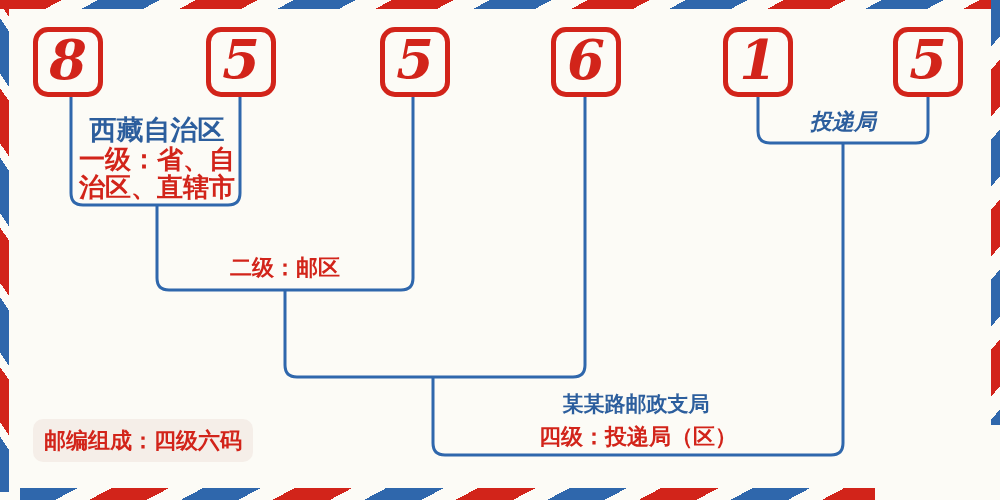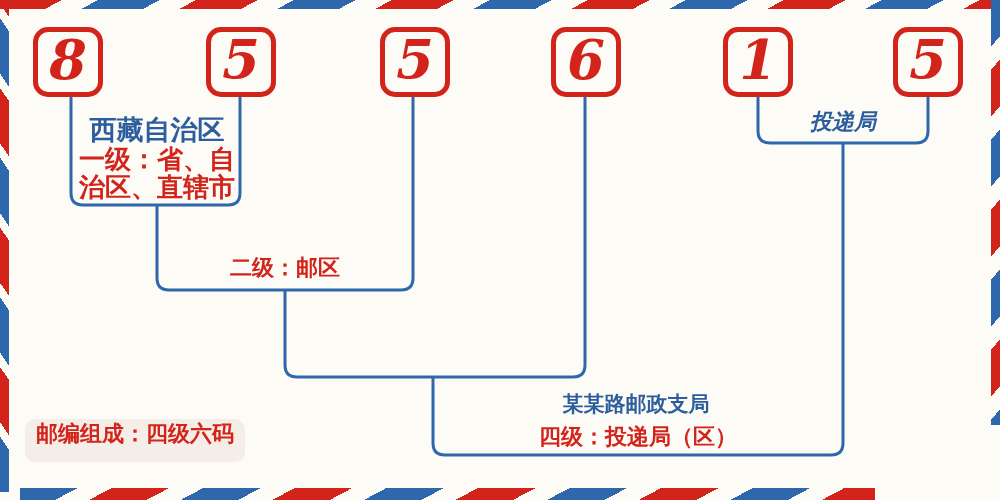--- a/index.html
+++ b/index.html
@@ -71,23 +71,23 @@
   .label-l1{left:157px;top:146px;font-size:26px;line-height:1.07;}
   .label-l2{left:285px;top:253px;font-size:22px;}
   .name-l3{left:437px;top:306px;font-size:26px;}
   .label-l3{left:435px;top:339px;font-size:22px;}
   .name-l4{left:636px;top:390px;font-size:21px;}
   .label-l4{left:638px;top:422px;font-size:22px;}
   .name-delivery{left:843px;top:107px;font-size:22px;font-style:italic;}
 
   
   .badge{
-    position:absolute;left:25px;top:419px;width:220px;height:43px;
+    position:absolute;left:33px;top:419px;width:220px;height:43px;
     background:#f5eee8;border-radius:10px;z-index:2;
-    display:flex;align-items:flex-start;justify-content:center;
+    display:flex;align-items:center;justify-content:center;
   }
   .badge span{color:#d2241a;font-weight:bold;font-size:22px;white-space:nowrap;}
 </style>
 </head>
 <body>
 
 <div class="canvas">
 
   <div class="stripe stripe-top"></div>
   <div class="stripe stripe-bottom"></div>

